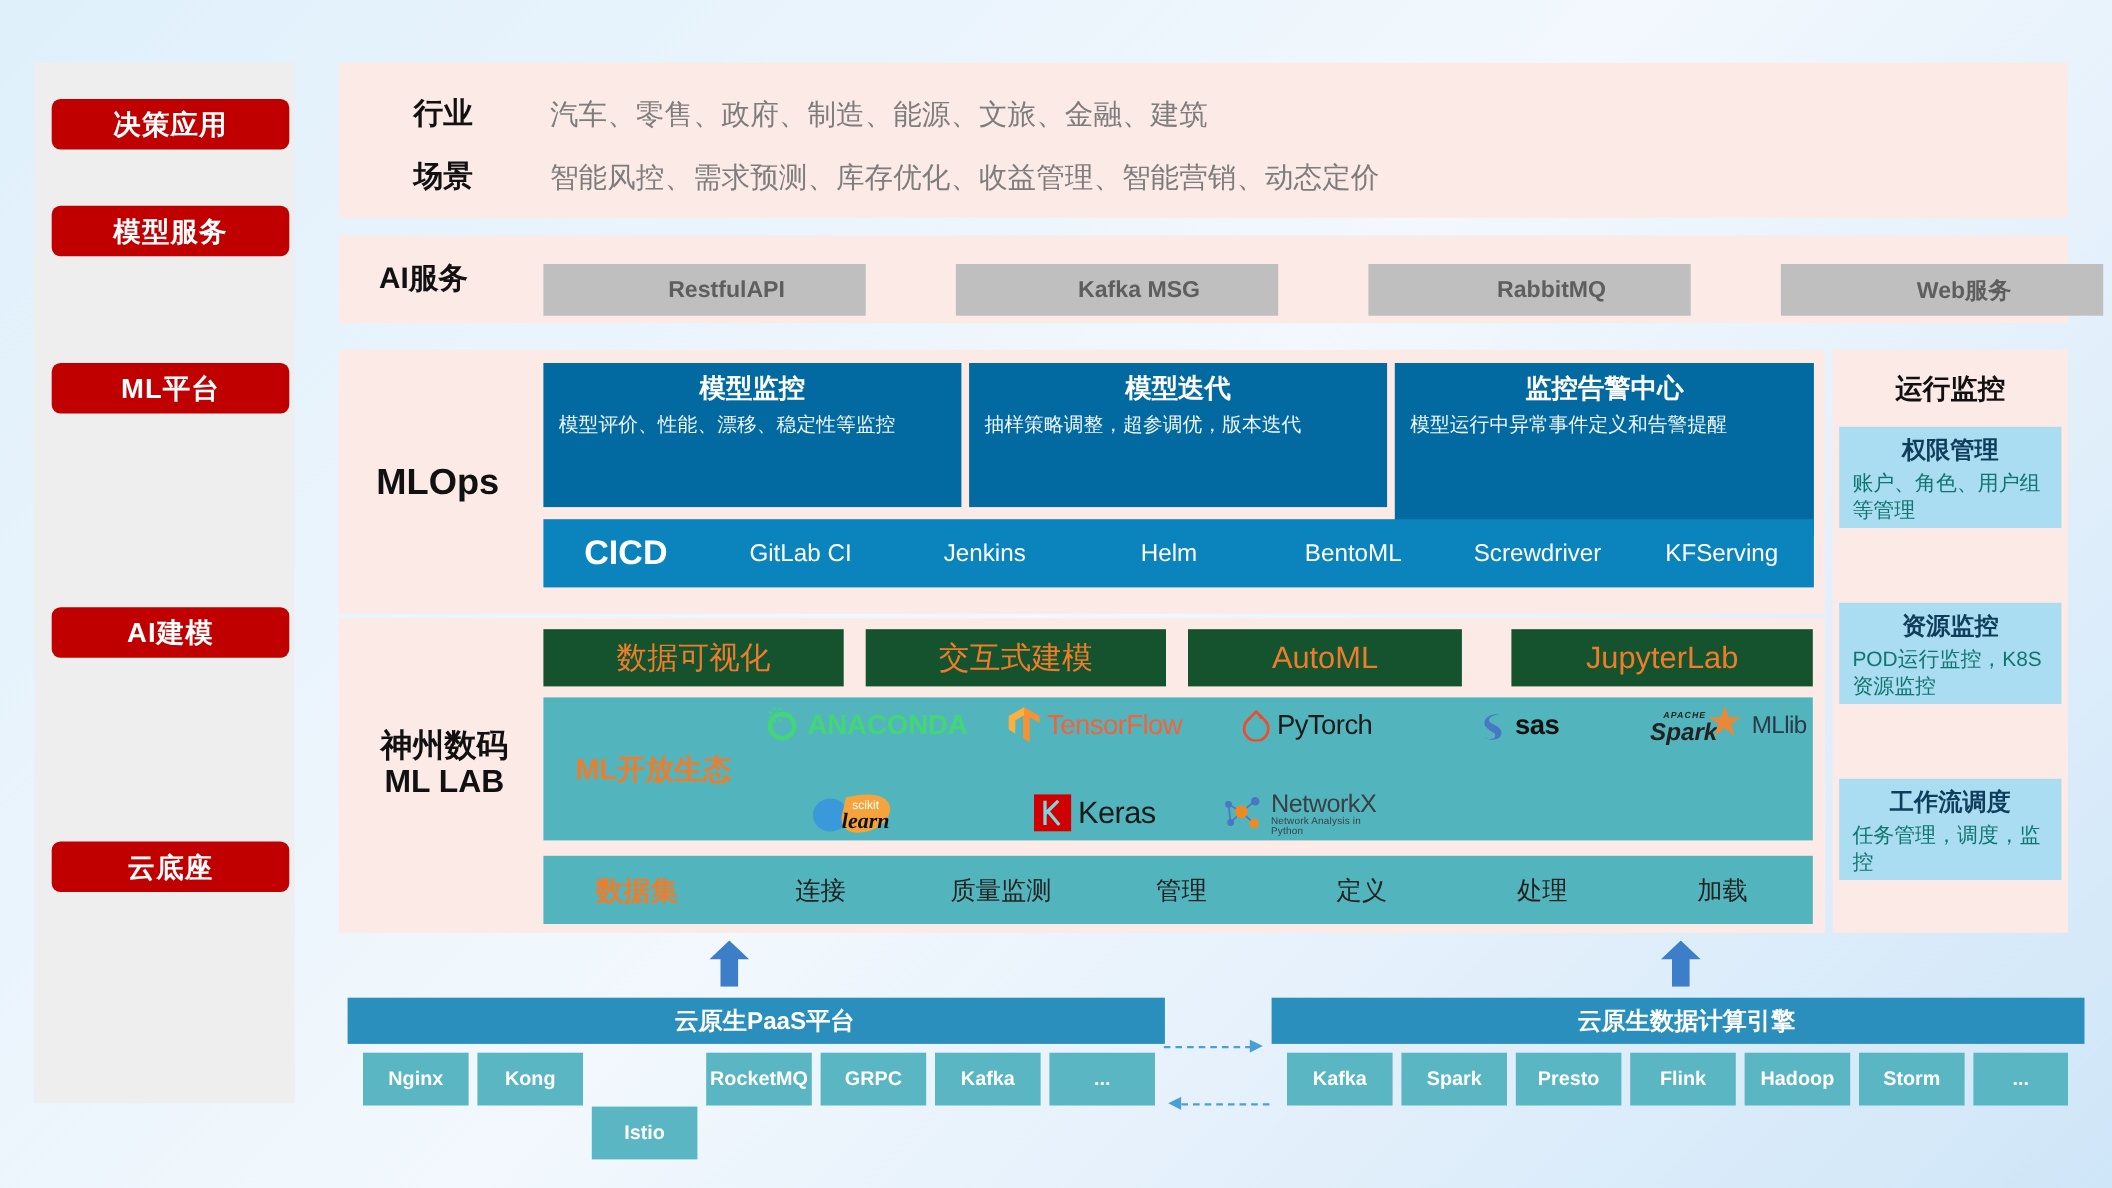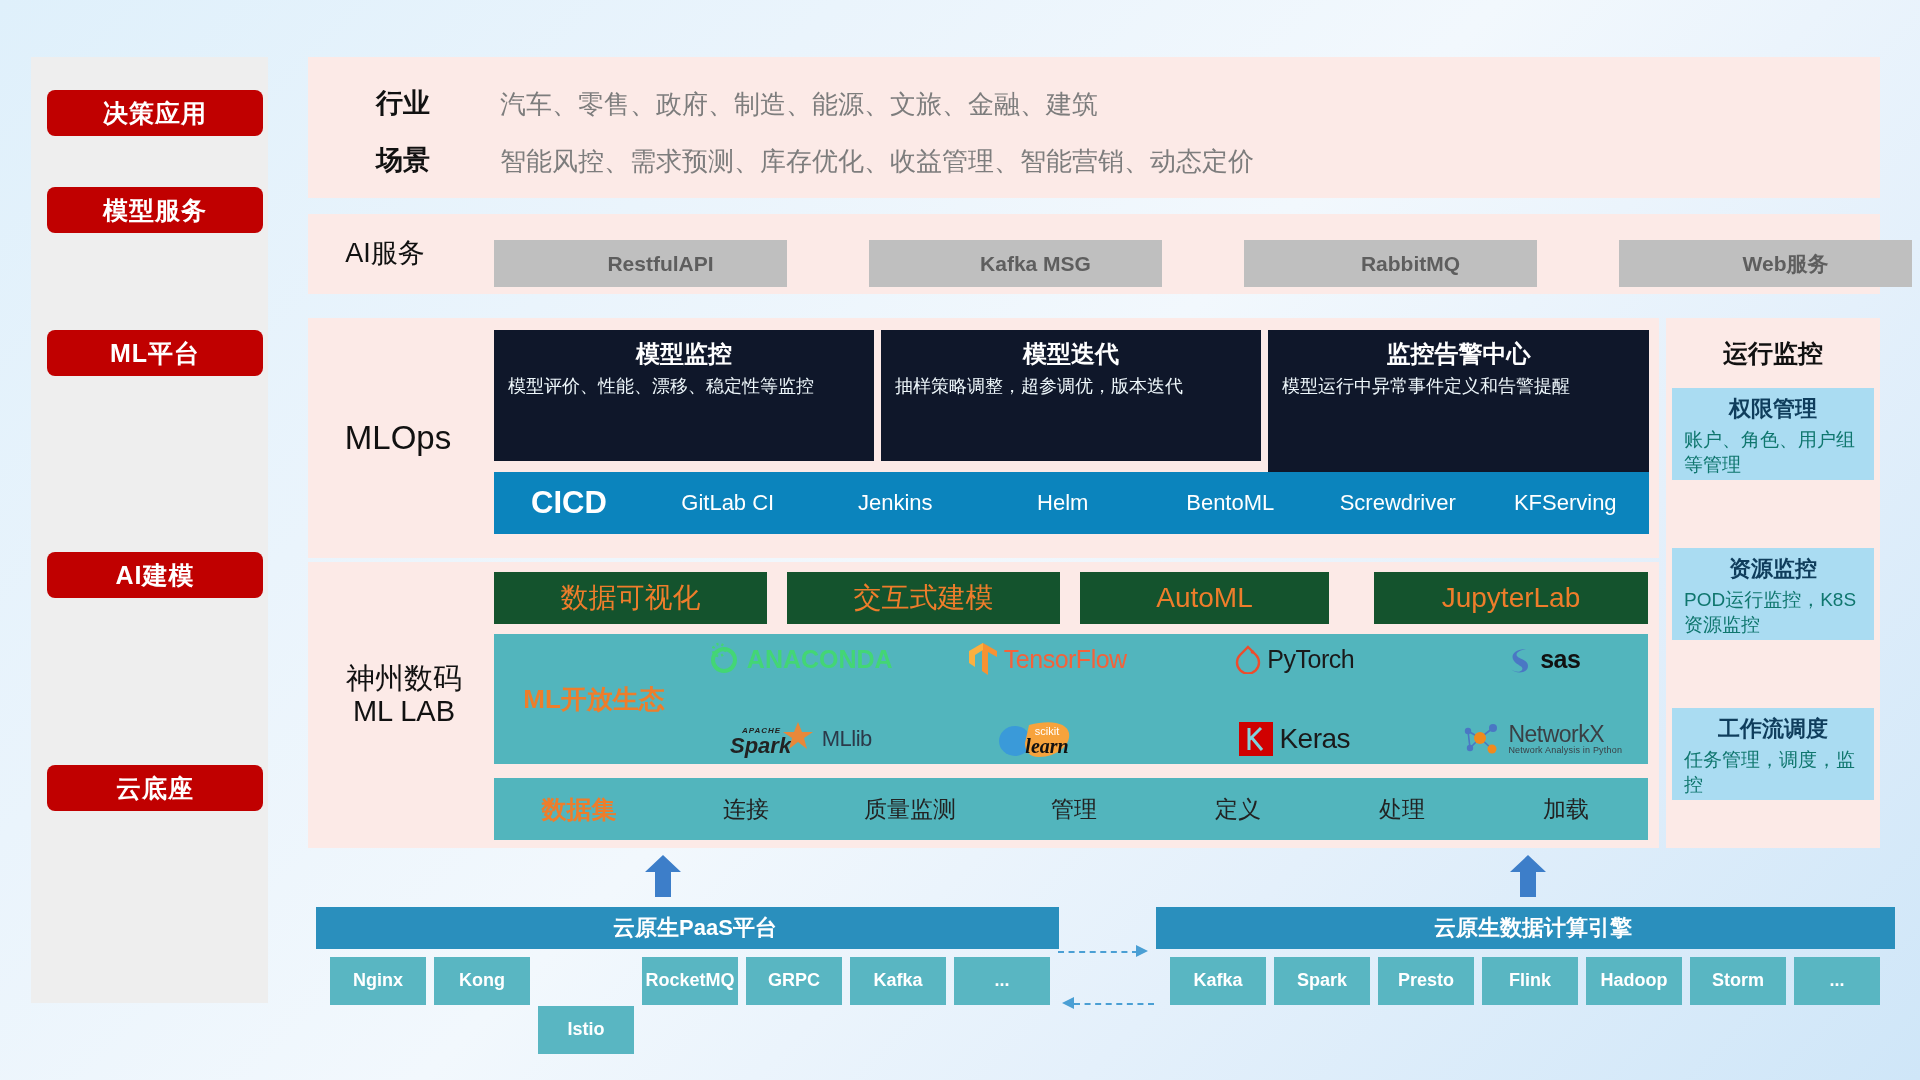--- a/index.html
+++ b/index.html
@@ -22,21 +22,21 @@
     background:#c00000;border-radius:8px;
     color:#fff;font-size:25px;font-weight:700;
     display:flex;align-items:center;justify-content:center;
     letter-spacing:1px;
   }
 
   
   .band{position:absolute;background:#fceae7;}
 
   .row-label{
-    position:absolute;color:#111;font-weight:400;text-align:right;
+    position:absolute;color:#111;font-weight:700;text-align:right;
     display:flex;align-items:center;justify-content:center;
     flex-direction:column;line-height:1.15;
   }
 
   
   .top-band{left:308px;top:57px;width:1572px;height:141px;}
   .kv-key{
     position:absolute;font-size:27px;font-weight:700;color:#111;left:40px;width:110px;text-align:center;
   }
   .kv-val{
@@ -49,21 +49,21 @@
   .svc-chip{
     position:absolute;top:240px;height:47px;background:#bfbfbf;
     display:flex;align-items:center;justify-content:center;
     color:#5e5e5e;font-size:21px;font-weight:700;padding-left:40px;
   }
 
   
   .mlops-band{left:308px;top:318px;width:1351px;height:240px;}
   .mlops-label{left:318px;top:318px;width:160px;height:240px;font-size:33px;}
   .mlops-card{
-    position:absolute;background:#0f172a;color:#fff;
+    position:absolute;background:#0369a1;color:#fff;
     padding:10px 14px 8px 14px;box-sizing:border-box;
   }
   .mlops-card h4{
     margin:0 0 6px 0;font-size:24px;font-weight:700;text-align:center;line-height:1.2;
   }
   .mlops-card p{
     margin:0;font-size:18px;line-height:1.32;color:#eef7fb;font-weight:400;
   }
   .cicd-bar{
     position:absolute;left:494px;top:472px;width:1155px;height:62px;
@@ -85,21 +85,21 @@
     display:flex;align-items:center;justify-content:center;
     color:#ee7d2b;font-size:28px;font-weight:400;
   }
   .eco{
     position:absolute;left:494px;top:634px;width:1154px;height:130px;background:#52b5bd;
     display:flex;align-items:center;
   }
   .eco-title{
     width:200px;flex:none;text-align:center;color:#ee7d2b;font-size:26px;font-weight:700;
   }
-  .eco-grid{flex:1;display:grid;grid-template-columns:repeat(4,1fr);grid-template-rows:1fr 1fr;align-items:center;justify-items:center;gap:36px;}
+  .eco-grid{flex:1;display:grid;grid-template-columns:repeat(5,1fr);grid-template-rows:1fr 1fr;align-items:center;justify-items:center;gap:36px;}
   .ds-bar{
     position:absolute;left:494px;top:778px;width:1154px;height:62px;background:#52b5bd;
     display:flex;align-items:center;
   }
   .ds-title{width:170px;flex:none;text-align:center;color:#ee7d2b;font-size:25px;font-weight:700;}
   .ds-item{flex:1;text-align:center;color:#222;font-size:23px;}
 
   
   .mon-col{position:absolute;left:1666px;top:318px;width:214px;height:530px;background:#fceae7;}
   .mon-title{

